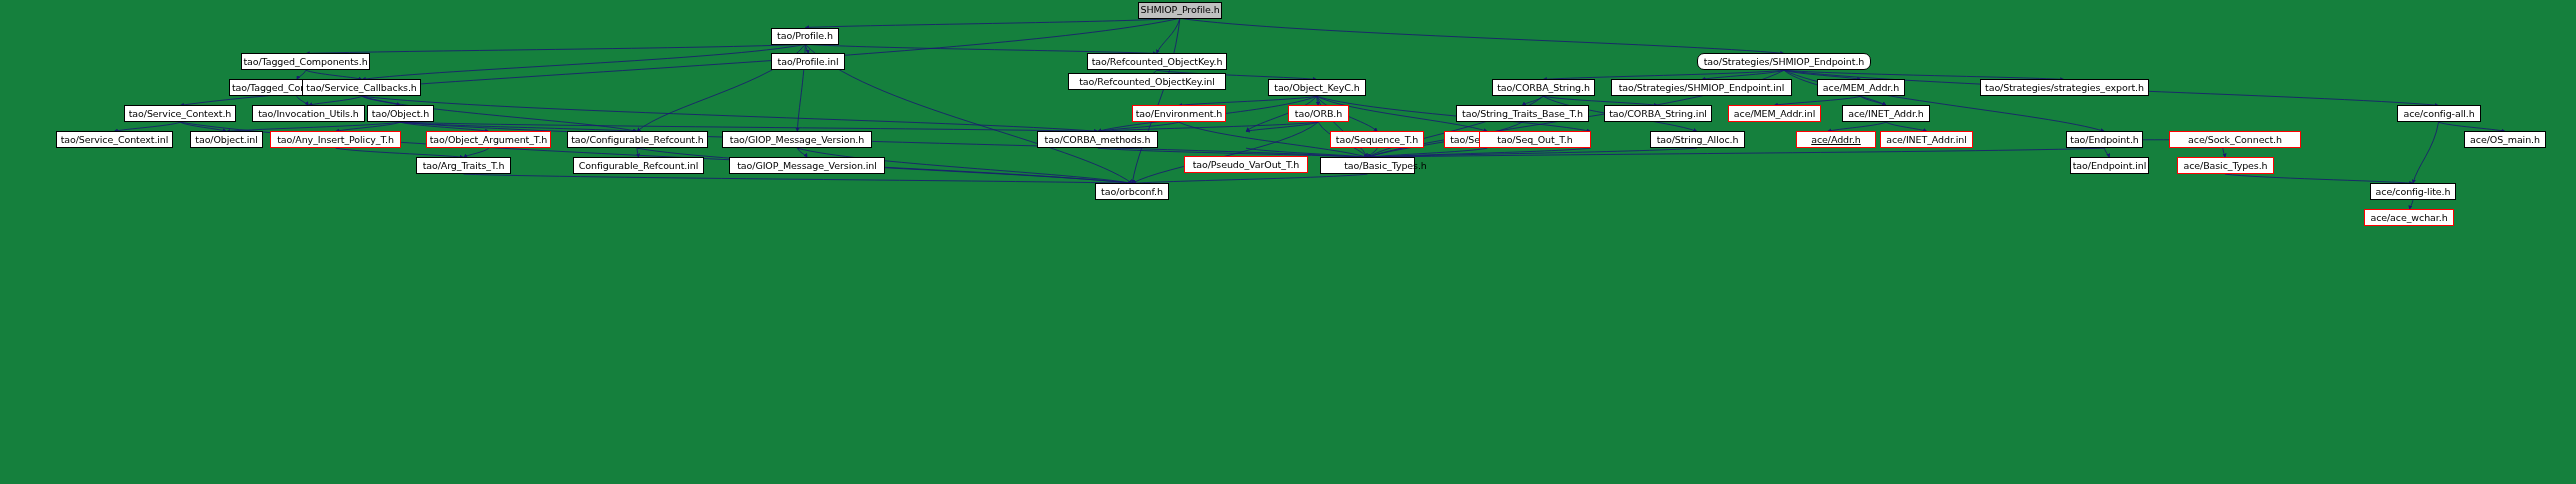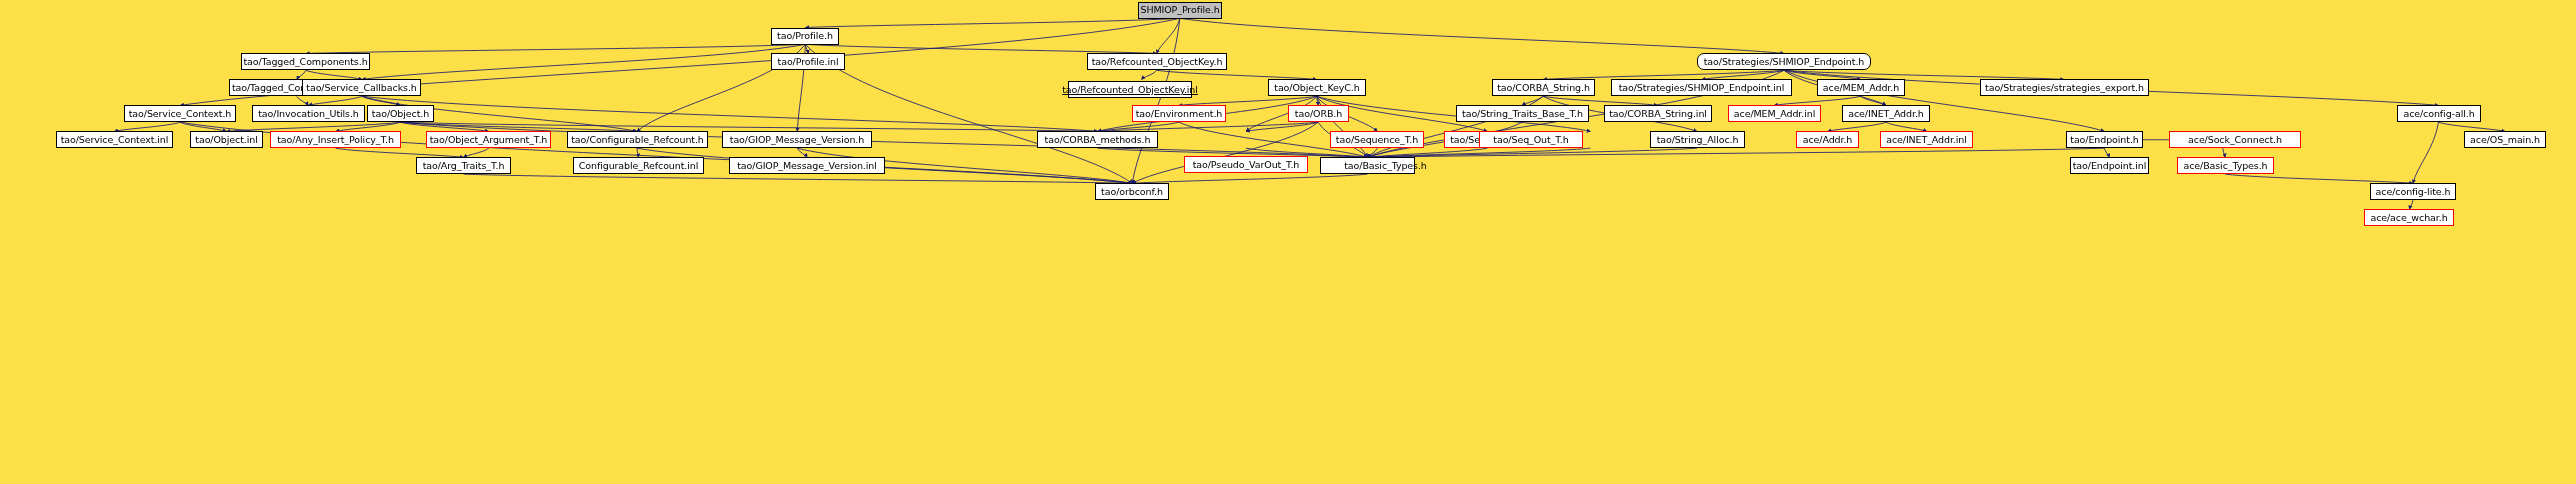--- a/index.html
+++ b/index.html
@@ -1,17 +1,17 @@
 <!DOCTYPE html>
 <html style="font-size:12.2px"><head>
 <meta charset="utf-8">
 <style>
   html,body{margin:0;padding:0;background:#ffffff;}
   body{font-family:"DejaVu Sans","Liberation Sans",sans-serif;}
-  #graph-root{position:relative;width:2576px;height:485px;background:#fde047;overflow:hidden;}
+  #graph-root{position:relative;width:2576px;height:485px;background:#15803d;overflow:hidden;}
   svg#edges{position:absolute;left:0;top:0;width:2576px;height:485px;pointer-events:none;}
   .node{position:absolute;box-sizing:border-box;display:flex;align-items:center;justify-content:center;
         background:#ffffff;border:0.8px solid #000000;height:17px;white-space:nowrap;
         font-size:9.5px;color:#000000;letter-spacing:-0.1px;line-height:1;}
   .node.root{background:#c0c0c0;border:1.5px solid #000000;}
   .node.red{border:0.8px solid #ff0000;}
   .node .lbl{padding:0 4.6px;}
 </style>
 </head>
 <body>
@@ -127,21 +127,21 @@
       </div>
       <div class="node" style="left: 1697px; top: 53px; width: 174px; border-radius: 7px;">
         <span class="lbl">tao/Strategies/SHMIOP_Endpoint.h</span>
       </div>
       <div class="node" style="left: 229px; top: 79px; width: 135px;">
         <span class="lbl">tao/Tagged_Components.inl</span>
       </div>
       <div class="node" style="left: 302px; top: 79px; width: 119px;">
         <span class="lbl">tao/Service_Callbacks.h</span>
       </div>
-      <div class="node" style="left: 1068px; top: 81px; width: 124px; text-decoration: underline;">
+      <div class="node" style="left: 1068px; top: 73px; width: 158px;">
         <span class="lbl">tao/Refcounted_ObjectKey.inl</span>
       </div>
       <div class="node" style="left: 1268px; top: 79px; width: 98px;">
         <span class="lbl">tao/Object_KeyC.h</span>
       </div>
       <div class="node" style="left: 1492px; top: 79px; width: 103px;">
         <span class="lbl">tao/CORBA_String.h</span>
       </div>
       <div class="node" style="left: 1611px; top: 79px; width: 181px;">
         <span class="lbl">tao/Strategies/SHMIOP_Endpoint.inl</span>
@@ -205,27 +205,27 @@
       </div>
       <div class="node red" style="left: 1184px; top: 131px; width: 124px; margin-top: 25px;">
         <span class="lbl">tao/Pseudo_VarOut_T.h</span>
       </div>
       <div class="node red" style="left: 1330px; top: 131px; width: 94px;">
         <span class="lbl">tao/Sequence_T.h</span>
       </div>
       <div class="node red" style="left: 1444px; top: 131px; width: 86px;">
         <span class="lbl">tao/Seq_Var_T.h</span>
       </div>
-      <div class="node red" style="left: 1479px; top: 131px; width: 104px;">
+      <div class="node red" style="left: 1479px; top: 131px; width: 112px;">
         <span class="lbl">tao/Seq_Out_T.h</span>
       </div>
       <div class="node" style="left: 1650px; top: 131px; width: 95px;">
         <span class="lbl">tao/String_Alloc.h</span>
       </div>
-      <div class="node red" style="left: 1796px; top: 131px; width: 63px;">
+      <div class="node red" style="left: 1796px; top: 131px; width: 80px; text-decoration: underline;">
         <span class="lbl">ace/Addr.h</span>
       </div>
       <div class="node red" style="left: 1880px; top: 131px; width: 93px;">
         <span class="lbl">ace/INET_Addr.inl</span>
       </div>
       <div class="node" style="left: 2066px; top: 131px; width: 77px;">
         <span class="lbl">tao/Endpoint.h</span>
       </div>
       <div class="node red" style="left: 2169px; top: 131px; width: 132px;">
         <span class="lbl">ace/Sock_Connect.h</span>

